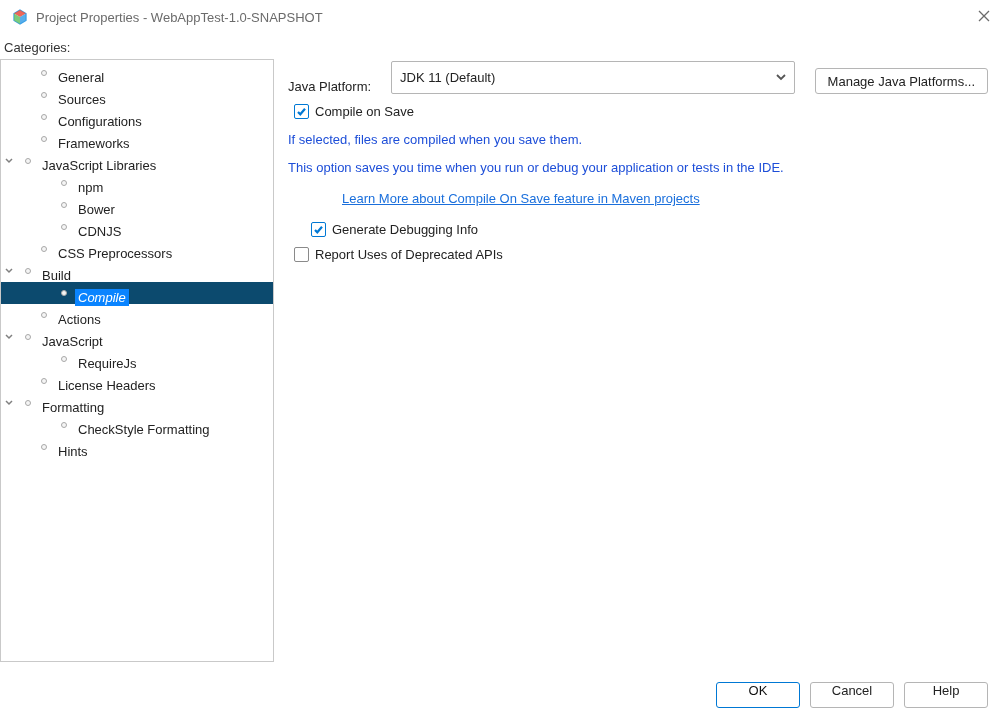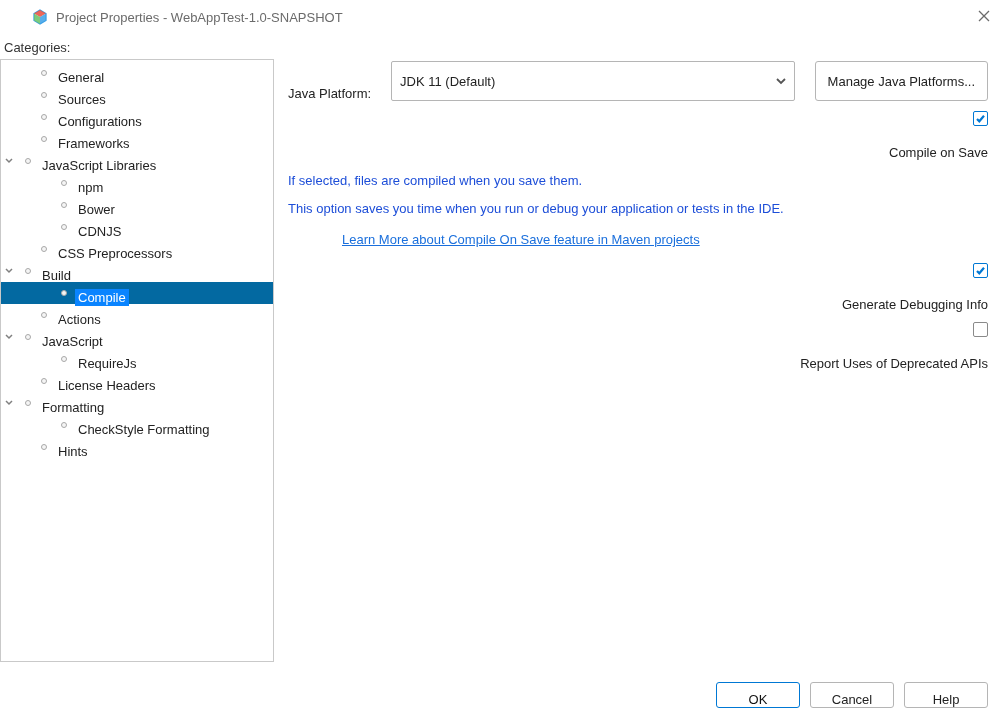--- a/index.html
+++ b/index.html
@@ -14,21 +14,20 @@
       display: flex;
       flex-direction: column;
     }
     
     .titlebar {
       height: 34px;
       display: flex;
       align-items: center;
       padding: 16px 12px;
       color: #6b6b6b;
-      margin-left: 20px;
     }
     .titlebar .app-icon {
       width: 16px; height: 16px; margin-right: 8px;
     }
     .titlebar .title { flex: 0 0 auto; }
     .titlebar .spacer { flex: 1; }
     .close-icon { width: 12px; height: 12px; stroke: #6b6b6b; stroke-width: 1.3; }
     .content {
       flex: 1;
       display: flex;
@@ -75,62 +74,61 @@
       justify-content: center;
       align-items: center;
       margin-right: 4px;
     }
     .bullet-dot {
       width: 6px; height: 6px; border-radius: 50%;
       border: 1px solid #a8a8a8;
       background: #f5f5f5;
     }
     .node-label { padding: 1px 3px; margin-top: 8px; }
-    .row.selected-row { background: #0369a1; }
+    .row.selected-row { background: #0c4a6e; font-style: italic; }
     .row .node-label.selected {
       background: #0a84ff;
       color: #fff;
     }
     .right-panel {
       flex: 1;
       padding-top: 2px;
       display: flex;
       flex-direction: column;
       gap: 10px;
     }
     .platform-row {
       display: flex;
       align-items: flex-end;
       gap: 20px;
     }
     .platform-select {
       flex: 1;
-      height: 40px;
+      height: 33px;
       border: 1px solid #b5b5b5;
       border-radius: 2px;
       display: flex;
       align-items: center;
       justify-content: space-between;
       padding: 0 8px;
       background: #fff;
     }
     .platform-select svg { width: 10px; height: 10px; stroke: #555; fill: none; stroke-width: 1.8; }
     .manage-btn {
-      height: 40px;
+      height: 26px;
       padding: 0 12px;
       border: 1px solid #b5b5b5;
       background: #fff;
       border-radius: 3px;
       display: flex; align-items: center;
     }
     .check-row {
       display: flex;
-      align-items: flex-end;
-      gap: 19px;
-      flex-direction: column;
+      align-items: flex-start;
+      gap: 6px;
     }
     .checkbox {
       width: 15px; height: 15px;
       border: 1px solid #0078d4;
       border-radius: 2px;
       display: inline-flex;
       align-items: center;
       justify-content: center;
       background: #fff;
     }
@@ -148,21 +146,21 @@
       justify-content: flex-end;
       gap: 10px;
       padding: 10px 14px 12px 14px;
     }
     .btn {
       min-width: 84px;
       height: 26px;
       border: 1px solid #b5b5b5;
       background: #fff;
       border-radius: 3px;
-      display: flex; align-items: flex-end; justify-content: center;
+      display: flex; align-items: flex-start; justify-content: center;
       padding: 0 14px;
     }
     .btn.primary { border-color: #0078d4; color: #111; }
   </style>
 </head>
 <body>
 
 <div class="titlebar">
   <span class="app-icon">
     <svg viewBox="0 0 16 16">
@@ -421,21 +419,21 @@
               <path d="M2 6 L4.3 8.3 L9 2.7"></path>
             </svg>
         </span>
         <span>Compile on Save</span>
       </div>
 
       <div class="desc">If selected, files are compiled when you save them.</div>
       <div class="desc" style="margin-top:-4px">This option saves you time when you run or debug your application or tests in the IDE.</div>
       <a class="link">Learn More about Compile On Save feature in Maven projects</a>
 
-      <div class="check-row" style="margin-left:16px; margin-top:6px">
+      <div class="check-row" style="margin-left:23px; margin-top:6px">
         <span class="checkbox">
           <svg viewBox="0 0 11 11">
               <path d="M2 6 L4.3 8.3 L9 2.7"></path>
             </svg>
         </span>
         <span>Generate Debugging Info</span>
       </div>
 
       <div class="check-row" style="margin-left:6px">
         <span class="checkbox unchecked"></span>

